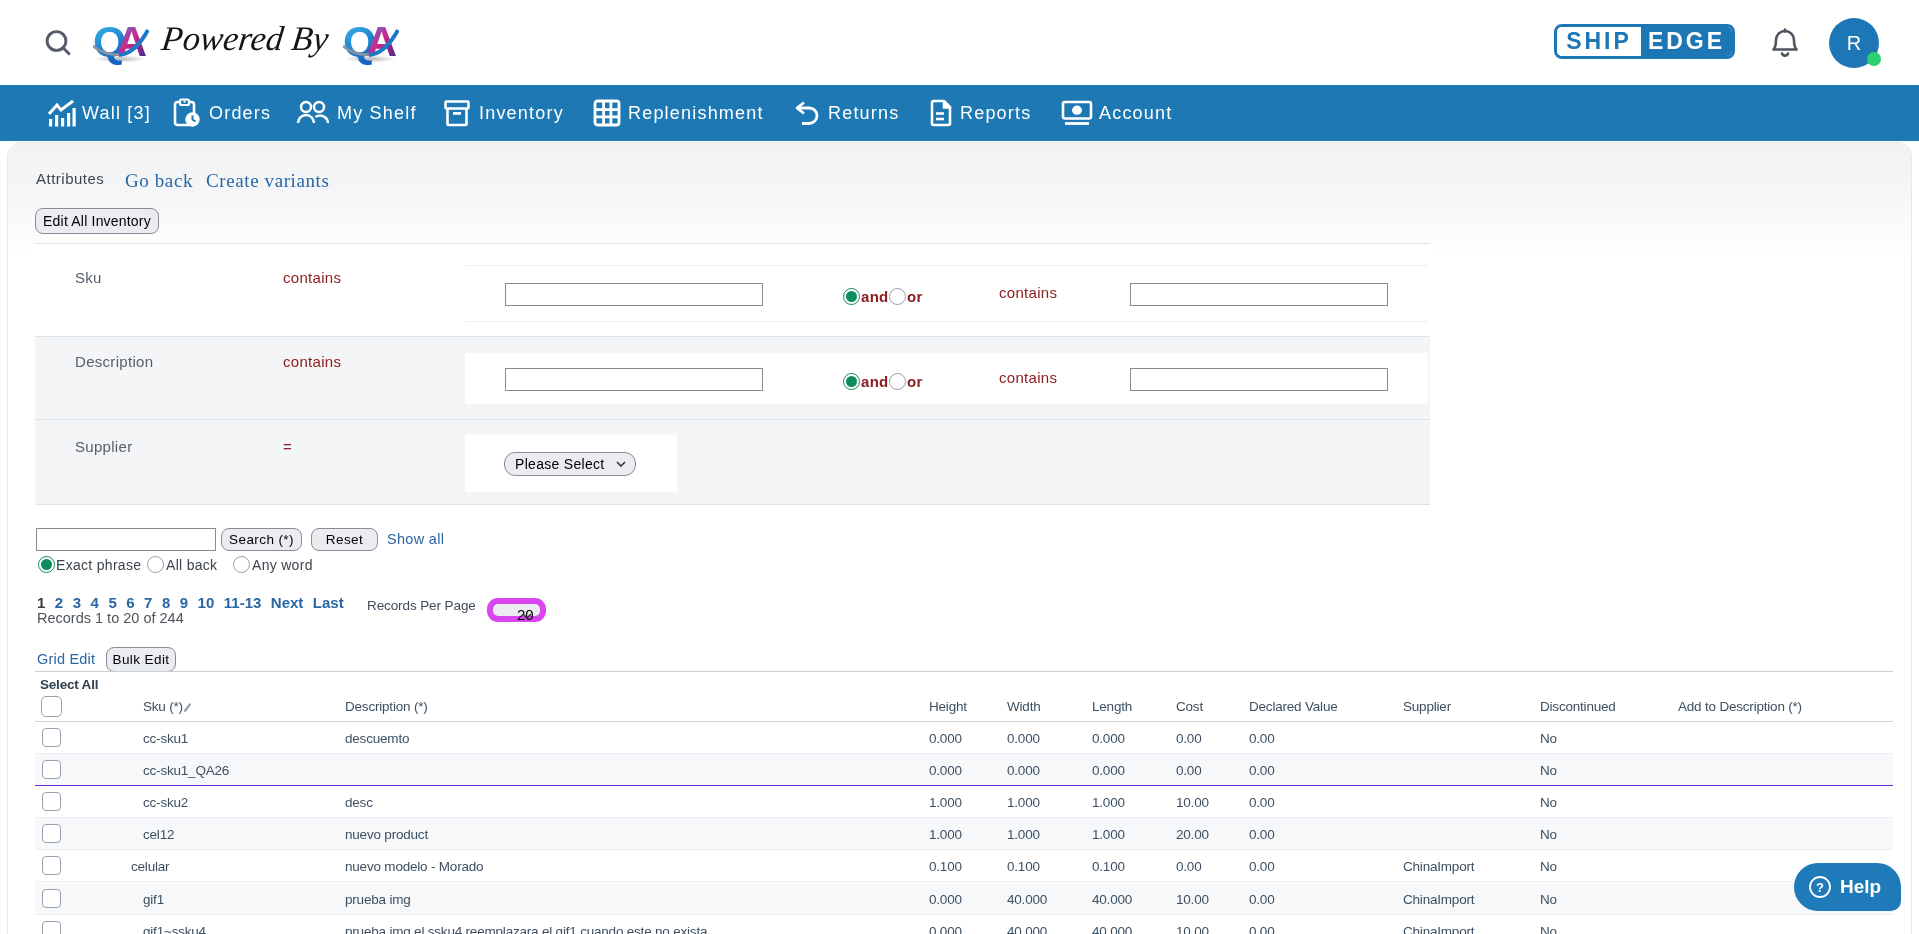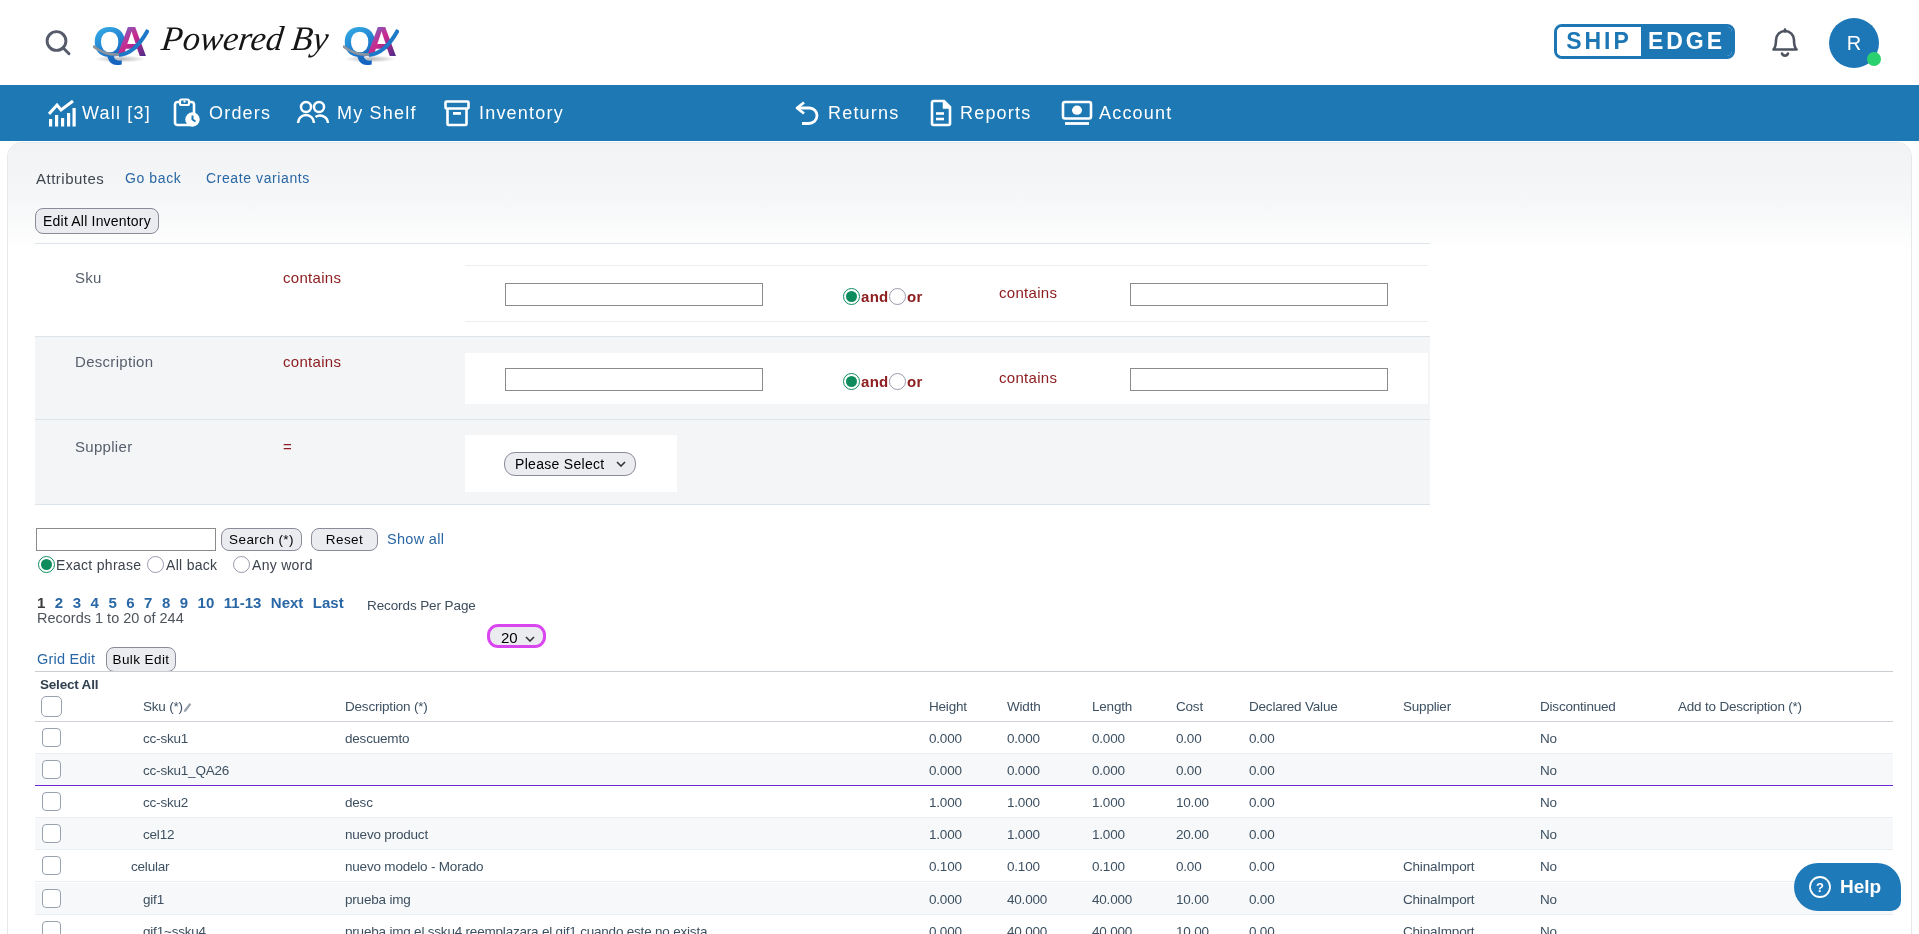--- a/index.html
+++ b/index.html
@@ -13,21 +13,21 @@
 #nav { position:absolute; left:0; top:85px; width:1919px; height:56px; background:#1e78b4; }
 .navitem { position:absolute; top:0; height:56px; display:flex; align-items:center; color:#fff; font-size:18px; letter-spacing:1.2px; }
 .navitem svg { display:block; }
 
 
 #card { position:absolute; left:8px; top:143px; width:1903px; height:804px; border-radius:14px;
   background:linear-gradient(180deg,#f0f2f3 0px,#f6f7f8 58px,#ffffff 110px);
   box-shadow:0 0 0 1px #e6e9eb; }
 
 .lnk { color:#2a67a5; text-decoration:none; }
-.toplink { font-size:14px; letter-spacing:.6px; }
+.toplink { font-size:19px; letter-spacing:.6px;font-family:Liberation Serif, serif; }
 .btn { display:inline-block; background:#ebecf0; border:1px solid #8a8a99; border-radius:8px; color:#000; text-align:center; letter-spacing:.4px; }
 
 
 .frow-line { position:absolute; left:35px; width:1395px; height:1px; background:#dce3e9; }
 .flabel { position:absolute; color:#565e6c; font-size:15px; letter-spacing:.3px; }
 .maroon { color:#8e1f21; font-size:15px; letter-spacing:.3px; }
 .inpt { position:absolute; border:1px solid #8b8b8b; background:#fff; height:23px; }
 
 
 .radio { position:absolute; width:17px; height:17px; border-radius:50%; background:#fff; border:1px solid #9a9aae; }
@@ -120,20 +120,30 @@
       <span>My Shelf</span>
     </div>
     <div class="navitem" style="left:443px">
       <svg width="28" height="28" viewBox="0 0 28 28" style="margin-right:8px">
         <rect x="2.5" y="2.5" width="23" height="7" rx="1" fill="none" stroke="#fff" stroke-width="2.6"></rect>
         <path d="M4.5,9.5 V25 a1,1 0 0 0 1,1 H22.5 a1,1 0 0 0 1,-1 V9.5" fill="none" stroke="#fff" stroke-width="2.6"></path>
         <rect x="10" y="13" width="8" height="2.8" fill="#fff"></rect>
       </svg>
       <span>Inventory</span>
     </div>
+    <div class="navitem" style="left:593px">
+      <svg width="28" height="28" viewBox="0 0 28 28" style="margin-right:7px">
+        <rect x="2" y="2" width="24" height="24" rx="2.5" fill="none" stroke="#fff" stroke-width="2.8"></rect>
+        <line x1="10.6" y1="2" x2="10.6" y2="26" stroke="#fff" stroke-width="2.8"></line>
+        <line x1="17.9" y1="2" x2="17.9" y2="26" stroke="#fff" stroke-width="2.8"></line>
+        <line x1="2" y1="10.6" x2="26" y2="10.6" stroke="#fff" stroke-width="2.8"></line>
+        <line x1="2" y1="17.9" x2="26" y2="17.9" stroke="#fff" stroke-width="2.8"></line>
+      </svg>
+      <span>Replenishment</span>
+    </div>
     <div class="navitem" style="left:794px">
       <svg width="26" height="26" viewBox="0 0 26 26" style="margin-right:8px">
         <path d="M10,2.5 L3,8 L10,13.5" fill="none" stroke="#fff" stroke-width="2.8" stroke-linejoin="round"></path>
         <path d="M3,8 H15.5 a7.5,7.5 0 0 1 7.5,7.5 c0,4.8 -3.6,8 -8.5,8 H8" fill="none" stroke="#fff" stroke-width="2.8"></path>
       </svg>
       <span>Returns</span>
     </div>
     <div class="navitem" style="left:929px">
       <svg width="24" height="28" viewBox="0 0 24 28" style="margin-right:7px">
         <path d="M3,3.5 a1.5,1.5 0 0 1 1.5,-1.5 H15 l6,6 V24.5 a1.5,1.5 0 0 1 -1.5,1.5 H4.5 a1.5,1.5 0 0 1 -1.5,-1.5 z" fill="none" stroke="#fff" stroke-width="2.6"></path>
@@ -206,21 +216,21 @@
     <div class="abs" style="left:56px;top:557px;font-size:14px;color:#3c434c;letter-spacing:.3px">Exact phrase</div>
     <div class="radio" style="left:147px;top:556px"></div>
     <div class="abs" style="left:166px;top:557px;font-size:14px;color:#3c434c;letter-spacing:.3px">All back</div>
     <div class="radio" style="left:233px;top:556px"></div>
     <div class="abs" style="left:252px;top:557px;font-size:14px;color:#3c434c;letter-spacing:.3px">Any word</div>
 
     <div class="abs" style="left:37px;top:594px;font-size:15px;font-weight:bold;color:#2a67a5">
       <span style="color:#3b3b3b;margin-right:9.5px">1</span><a class="lnk" style="margin-right:9.5px">2</a><a class="lnk" style="margin-right:9.5px">3</a><a class="lnk" style="margin-right:9.5px">4</a><a class="lnk" style="margin-right:9.5px">5</a><a class="lnk" style="margin-right:9.5px">6</a><a class="lnk" style="margin-right:9.5px">7</a><a class="lnk" style="margin-right:9.5px">8</a><a class="lnk" style="margin-right:9.5px">9</a><a class="lnk" style="margin-right:9.5px">10</a><a class="lnk" style="margin-right:9.5px">11-13</a><a class="lnk" style="margin-right:9.5px">Next</a><a class="lnk">Last</a>
     </div>
     <div class="abs" style="left:367px;top:598px;font-size:13.5px;color:#3d4d5c;letter-spacing:-0.1px">Records Per Page</div>
-    <div class="abs" style="left:487px;top:624px;width:59px;height:24px;border:3px solid #d946ef;border-radius:11px;background:#ebecf0;font-size:15px;color:#000;line-height:22px;padding-left:11px">20
+    <div class="abs" style="left:487px;top:598px;width:59px;height:24px;border:6px solid #d946ef;border-radius:11px;background:#ebecf0;font-size:15px;color:#000;line-height:22px;padding-left:24px">20
       <svg width="10" height="6" viewBox="0 0 10 6" style="position:absolute;right:8px;top:9px">
           <path d="M1,1 L5,5 L9,1" fill="none" stroke="#333" stroke-width="1.6"></path>
         </svg>
     </div>
     <div class="abs" style="left:37px;top:610px;font-size:14.5px;color:#4e545c">Records 1 to 20 of 244</div>
 
     <a class="abs lnk" style="left:37px;top:651px;font-size:14.5px;letter-spacing:.2px">Grid Edit</a>
     <div class="abs btn" style="left:106px;top:647px;width:70px;height:25px;font-size:13.5px;line-height:23px">Bulk Edit</div>
     <div class="abs" style="left:35px;top:671px;width:1858px;height:1px;background:#c9ced3"></div>
 

